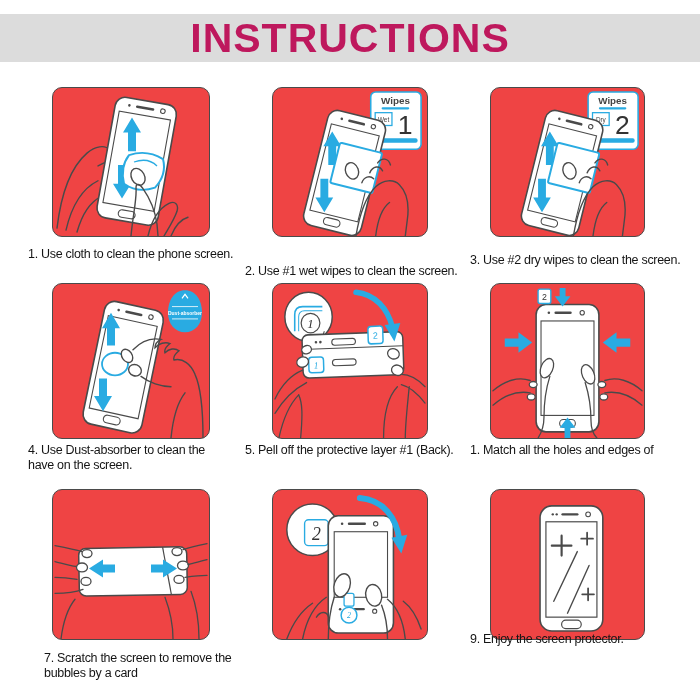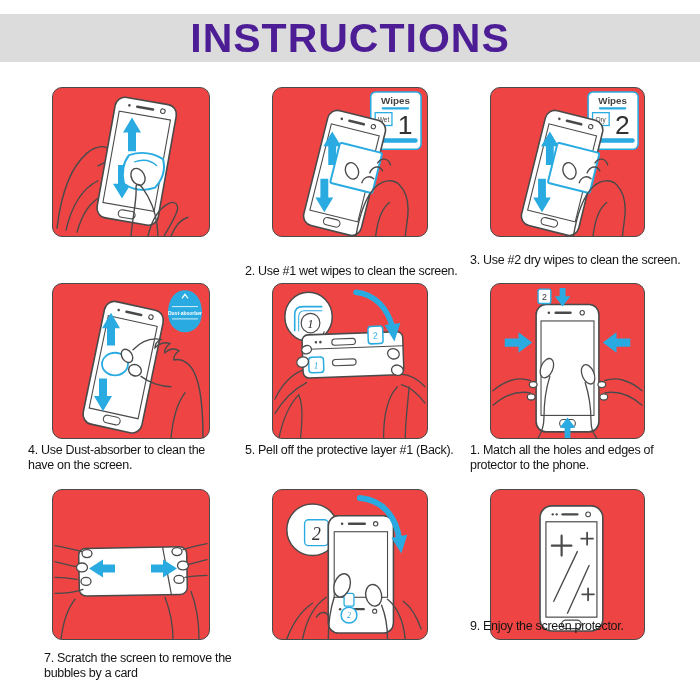--- a/index.html
+++ b/index.html
@@ -1,35 +1,35 @@
 <!DOCTYPE html>
 <html><head>
 <meta charset="utf-8">
 <style>
   html,body{margin:0;padding:0;background:#fff;}
   #page{position:relative;width:700px;height:700px;background:#fff;overflow:hidden;
         font-family:"Liberation Sans",sans-serif;}
   .banner{position:absolute;left:0;top:14px;width:700px;height:48px;background:#dcdcdc;
           display:flex;align-items:center;justify-content:center;}
-  .banner-title{font-size:41px;font-weight:bold;color:#4c1d95;letter-spacing:1px;margin:0;}
+  .banner-title{font-size:41px;font-weight:bold;color:#be185d;letter-spacing:1px;margin:0;}
   .panel{position:absolute;border:1.6px solid #4a4a4a;border-radius:10px;background:#ef4444;box-sizing:border-box;}
   .panel svg{display:block;width:100%;height:100%;}
   .cap{position:absolute;font-size:12.5px;letter-spacing:-0.3px;line-height:15px;color:#151515;white-space:nowrap;}
   .p1{left:52px;top:87px;width:158px;height:150px}
   .p2{left:272px;top:87px;width:156px;height:150px}
   .p3{left:490px;top:87px;width:155px;height:150px}
   .p4{left:52px;top:283px;width:158px;height:156px}
   .p5{left:272px;top:283px;width:156px;height:156px}
   .p6{left:490px;top:283px;width:155px;height:156px}
   .p7{left:52px;top:489px;width:158px;height:151px}
   .p8{left:272px;top:489px;width:156px;height:151px}
   .p9{left:490px;top:489px;width:155px;height:151px}
   .c1{left:28px;top:247px}  .c2{left:245px;top:264px} .c3{left:470px;top:253px}
   .c4{left:28px;top:443px}  .c5{left:245px;top:443px} .c6{left:470px;top:443px}
-  .c7{left:44px;top:651px}  .c8{left:245px;top:651px} .c9{left:470px;top:619px}
+  .c7{left:44px;top:651px}  .c8{left:245px;top:651px} .c9{left:470px;top:632px}
 </style>
 </head>
 <body>
 
 <div id="page">
 
   <div class="banner">
     <h1 class="banner-title">INSTRUCTIONS</h1>
   </div>
 
@@ -329,36 +329,38 @@
       <g stroke="#4a4a4a" stroke-linecap="round" fill="none">
         <path d="M72,46 L72,66 M62,56 L82,56" stroke-width="2.2"></path>
         <path d="M98,43 L98,55 M92,49 L104,49" stroke-width="1.8"></path>
         <path d="M99,99 L99,111 M93,105 L105,105" stroke-width="1.8"></path>
         <path d="M88,62 L64,112" stroke-width="1.4"></path>
         <path d="M100,76 L78,124" stroke-width="1.4"></path>
       </g>
     </svg>
   </div>
 
+  <div class="cap c1">
+    <div>1. Use cloth to clean the phone screen.</div>
+  </div>
   <div class="cap c2">
     <div>2. Use #1 wet wipes to clean the screen.</div>
   </div>
   <div class="cap c3">
     <div>3. Use #2 dry wipes to clean the screen.</div>
   </div>
   <div class="cap c4">
     <div>4. Use Dust-absorber to clean the</div>
     <div>have on the screen.</div>
   </div>
   <div class="cap c5">
     <div>5. Pell off the protective layer #1 (Back).</div>
   </div>
   <div class="cap c6">
     <div>1. Match all the holes and edges of</div>
-    <div>protector to the phone.</div>
   </div>
   <div class="cap c7">
     <div>7. Scratch the screen to remove the</div>
     <div>bubbles by a card</div>
   </div>
   <div class="cap c9">
     <div>9. Enjoy the screen protector.</div>
   </div>
 
 </div>

